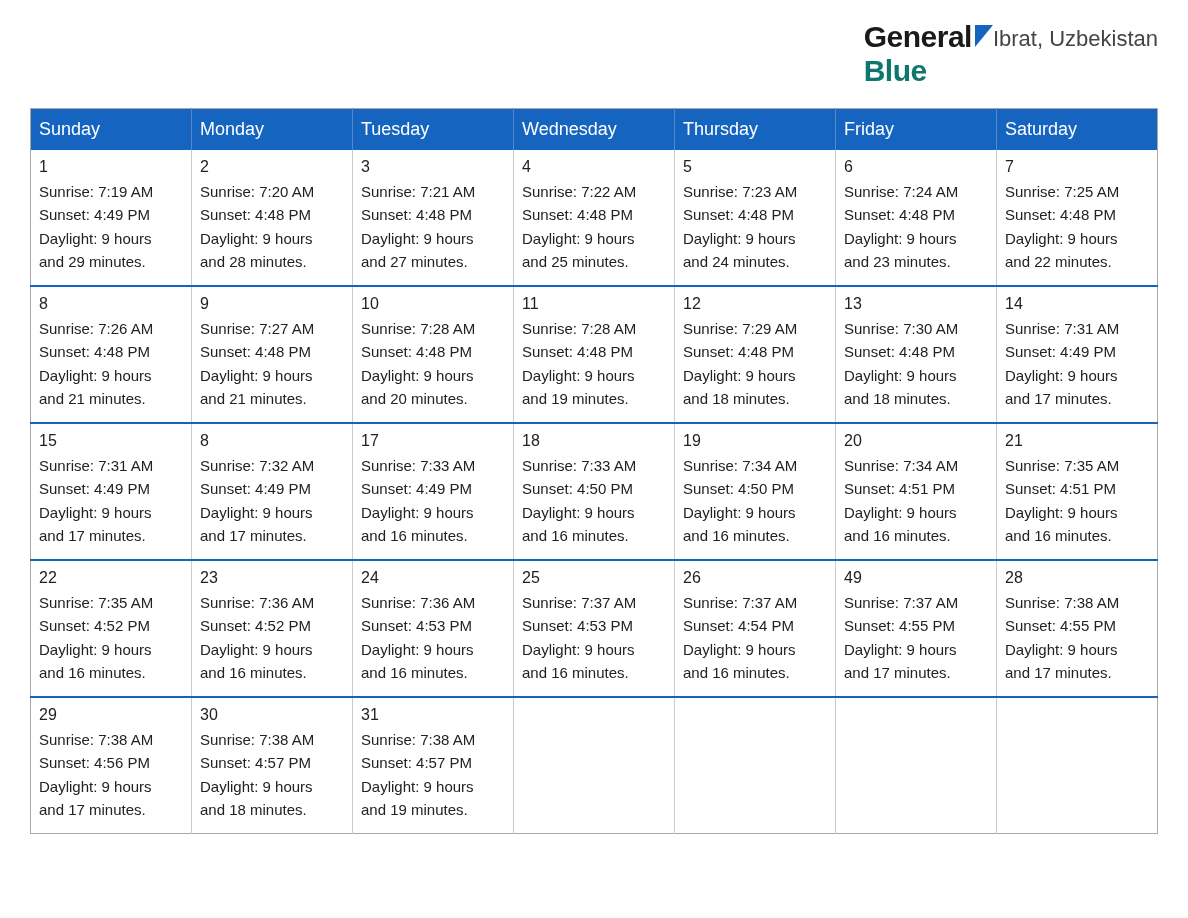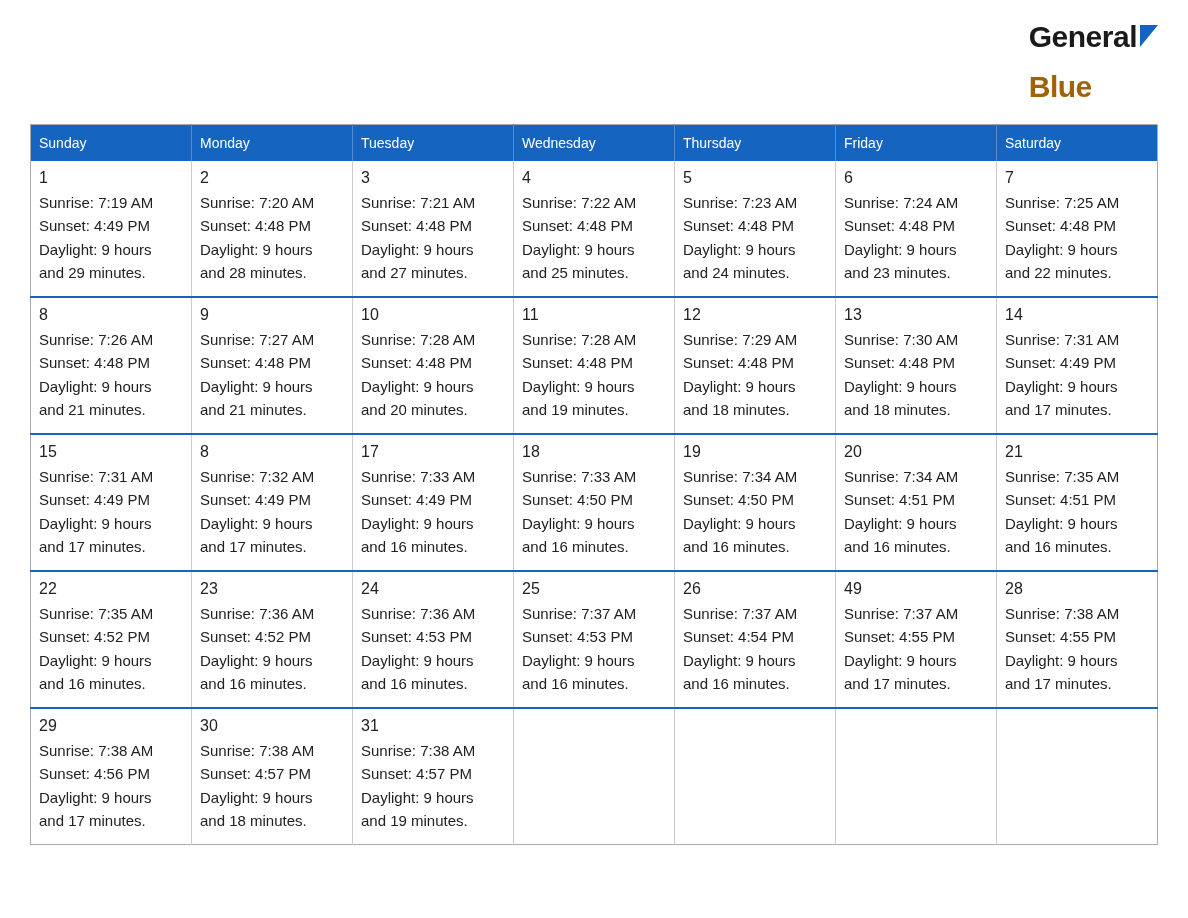--- a/index.html
+++ b/index.html
@@ -36,21 +36,21 @@
       margin-top: 6px;
     }
     .calendar {
       width: 100%;
       border-collapse: collapse;
       border: 1px solid #aaa;
     }
     .calendar thead tr th {
       background-color: #1565c0;
       color: #fff;
-      font-size: 14px;
+      font-size: 18px;
       font-weight: normal;
       padding: 10px 8px;
       text-align: left;
       border-right: 1px solid #5588cc;
     }
     .calendar thead tr th:last-child {
       border-right: none;
     }
     .calendar tbody tr td {
       vertical-align: top;
@@ -97,23 +97,24 @@
 <body>
 
 <div class="header">
   <div class="logo">
     <div class="logo-row">
       <span class="logo-text-general">General</span>
       <svg width="18" height="22" viewBox="0 0 18 22" style="margin-left:3px;margin-bottom:2px;">
         <polygon points="0,0 18,0 0,22" fill="#1565c0"></polygon>
       </svg>
     </div>
-    <div style="font-size:30px;font-weight:bold;color:#a16207;letter-spacing:-0.5px;margin-top:16px;">Blue</div>
+    <div style="font-size:30px;font-weight:bold;color:#0f766e;letter-spacing:-0.5px;margin-top:0px;">Blue</div>
   </div>
   <div class="title-block">
+    <div class="location">Ibrat, Uzbekistan</div>
   </div>
 </div>
 
 <table class="calendar">
   <thead>
     <tr>
     <th>Sunday</th>
         <th>Monday</th>
         <th>Tuesday</th>
         <th>Wednesday</th>

